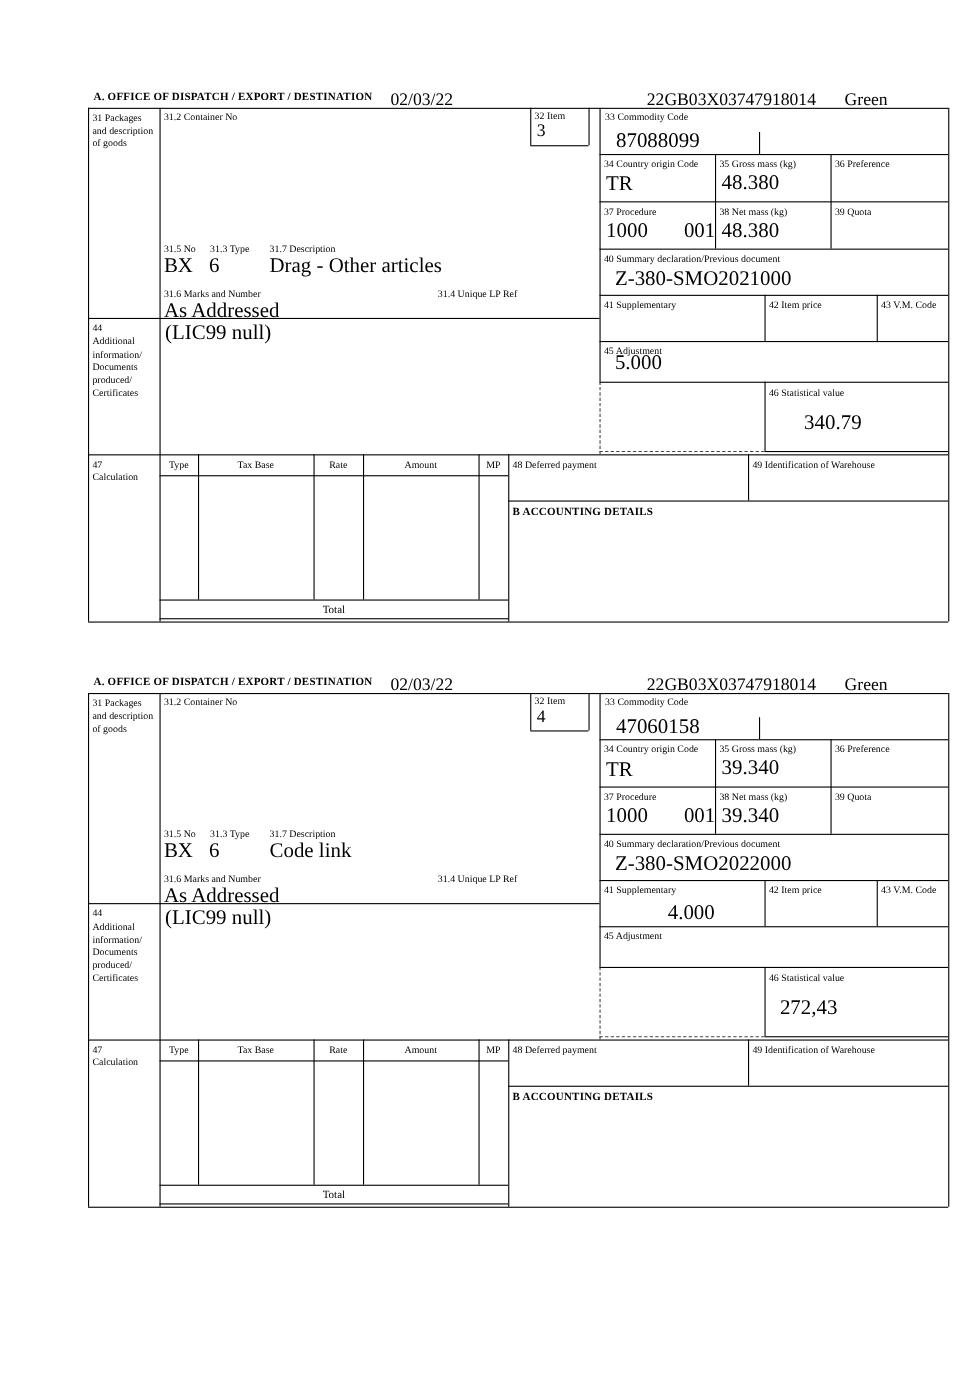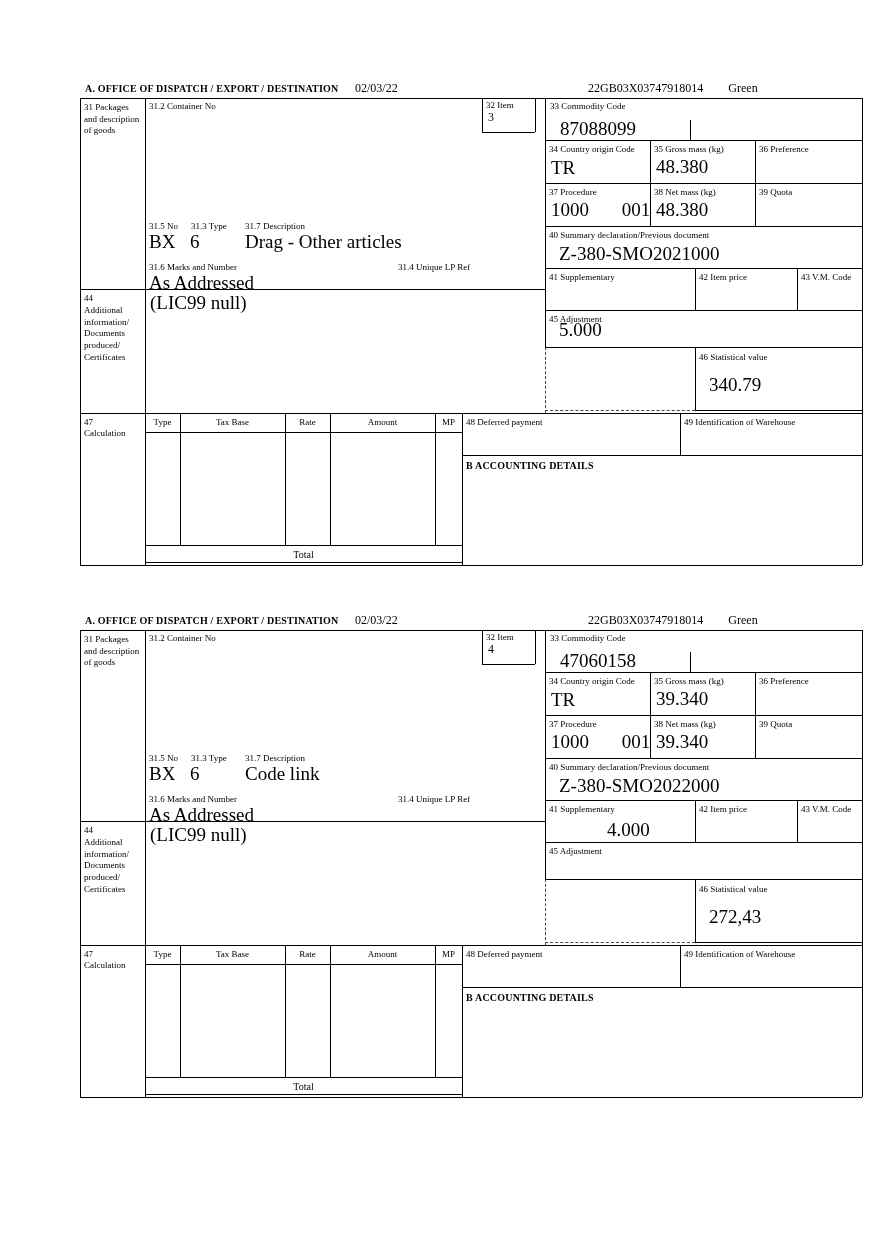--- a/index.html
+++ b/index.html
@@ -8,21 +8,21 @@
   .section{position:absolute;left:0;width:882px;height:505px;}
   #sec0{top:80px;}
   #sec1{top:612px;}
   .hl{position:absolute;height:0;border-top:1px solid #000;}
   .vl{position:absolute;width:0;border-left:1px solid #000;}
   .dlv{position:absolute;width:0;border-left:1px dashed #444;}
   .dlh{position:absolute;height:0;border-top:1px dashed #444;}
   .lbl{position:absolute;font-size:9px;line-height:1.2;white-space:nowrap;}
   .lblw{position:absolute;font-size:9px;line-height:1.3;}
   .val{position:absolute;font-size:19px;line-height:1.1;white-space:nowrap;}
-  .val12{position:absolute;font-size:12px;line-height:1.1;white-space:nowrap;}
+  .val12{position:absolute;font-size:16px;line-height:1.1;white-space:nowrap;}
   .hdr{position:absolute;font-size:10px;font-weight:bold;white-space:nowrap;letter-spacing:0.2px;}
   .ctr{text-align:center;}
 </style>
 </head>
 <body>
 
 <div class="page">
 
   <div class="section" id="sec0">
 
@@ -101,21 +101,21 @@
     <div class="val" style="left:656px;top:120px;">48.380</div>
     <div class="lbl" style="left:759px;top:107px;">39 Quota</div>
     <div class="lbl" style="left:549px;top:150px;">40 Summary declaration/Previous document</div>
     <div class="val" style="left:559px;top:164px;">Z-380-SMO2021000</div>
     <div class="lbl" style="left:549px;top:192px;">41 Supplementary</div>
     <div class="val" style="left:559px;top:208px;margin-top:32px;">5.000</div>
     <div class="lbl" style="left:699px;top:192px;">42 Item price</div>
     <div class="lbl" style="left:801px;top:192px;">43 V.M. Code</div>
     <div class="lbl" style="left:549px;top:234px;">45 Adjustment</div>
     <div class="lbl" style="left:699px;top:272px;">46 Statistical value</div>
-    <div class="val" style="left:709px;top:295px;">340.79</div>
+    <div class="val" style="left:731px;top:295px;">340.79</div>
 
     <div class="lbl" style="left:84px;top:213px;">44</div>
     <div class="lblw" style="left:84px;top:225px;width:58px;">Additional information/ Documents produced/ Certificates</div>
 
     <div class="lbl" style="left:84px;top:337px;">47</div>
     <div class="lbl" style="left:84px;top:348px;">Calculation</div>
     <div class="lbl ctr" style="left:145px;top:337px;width:35px;">Type</div>
     <div class="lbl ctr" style="left:180px;top:337px;width:105px;">Tax Base</div>
     <div class="lbl ctr" style="left:285px;top:337px;width:45px;">Rate</div>
     <div class="lbl ctr" style="left:330px;top:337px;width:105px;">Amount</div>

